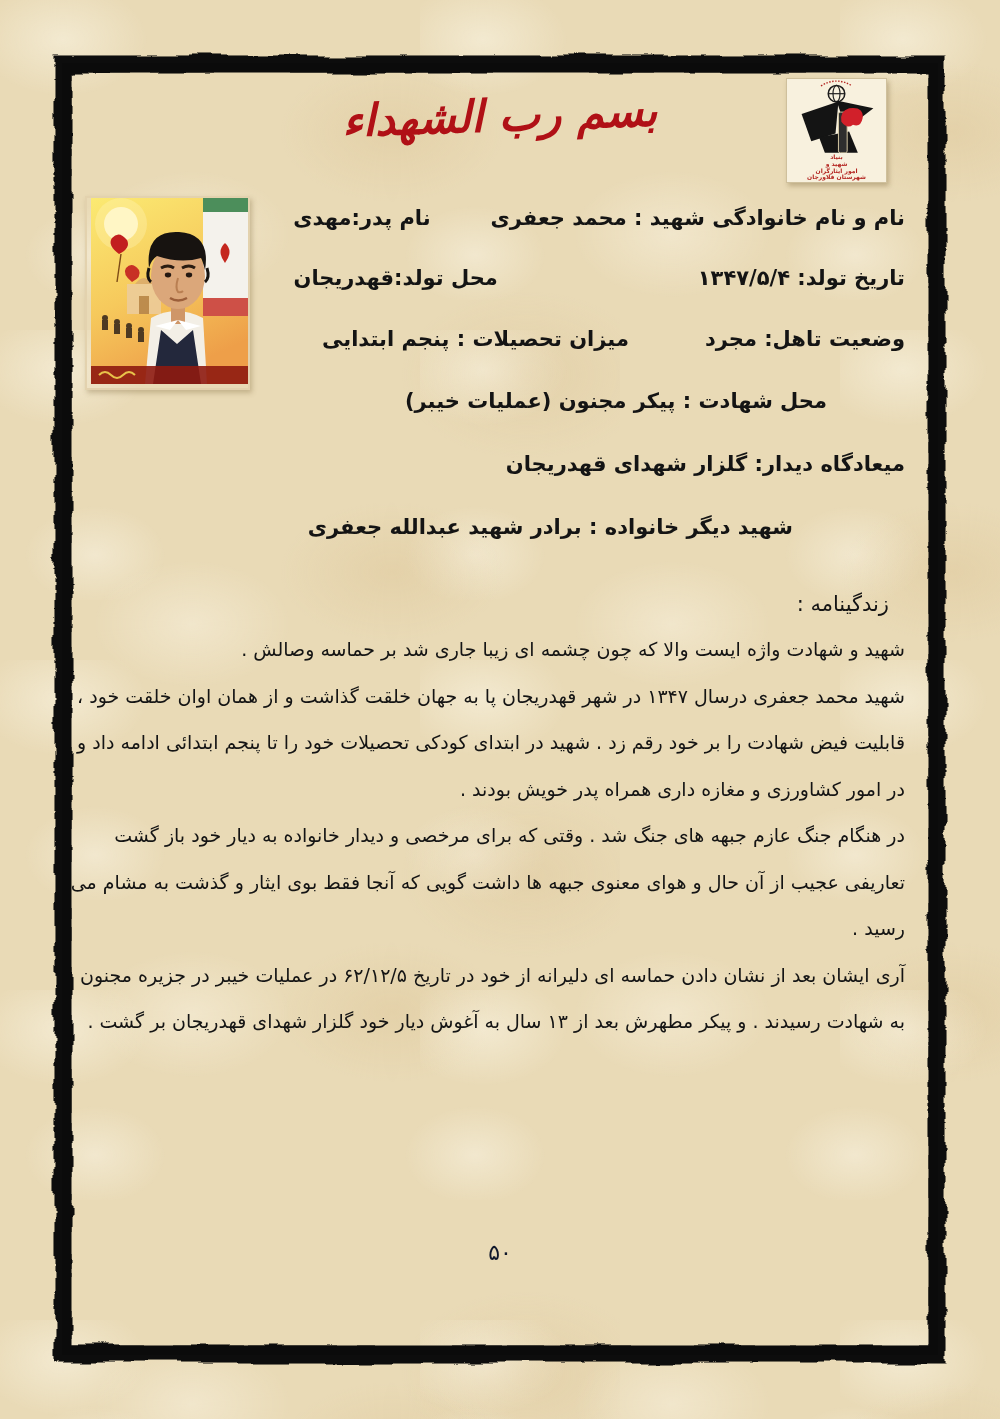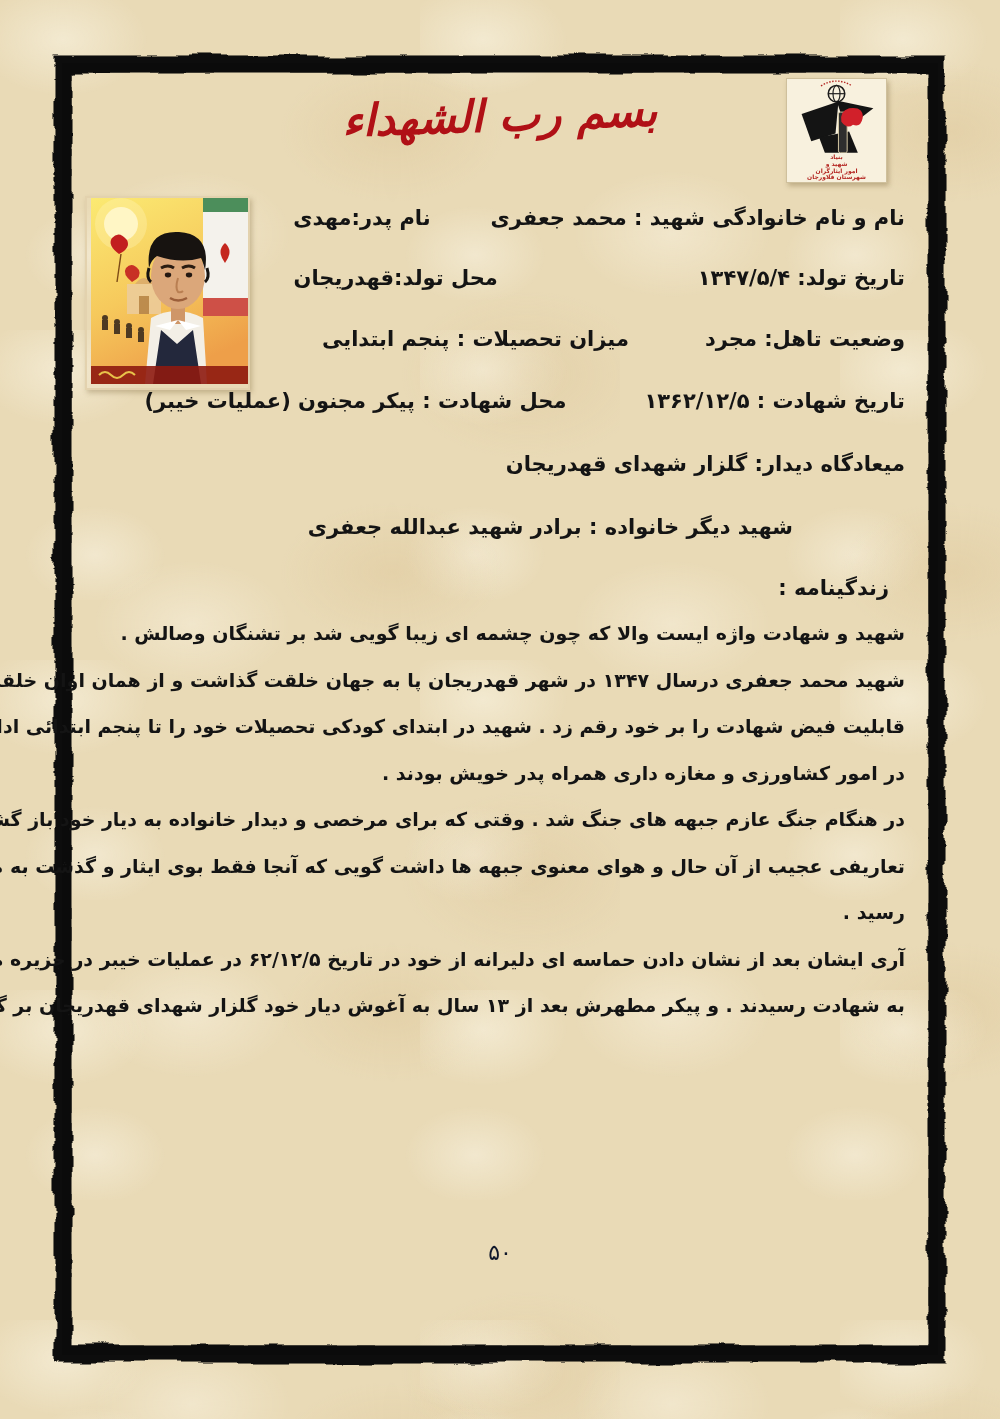--- a/index.html
+++ b/index.html
@@ -42,22 +42,22 @@
     font-size:21px;font-weight:bold;
   }
   .info-row .cell{display:inline-block;}
   .r1{height:60px;} .r1 .gap{width:60px;}
   .r2{height:60px;} .r2 .gap{width:200px;}
   .r3{height:62px;} .r3 .gap{width:76px;}
   .r4{height:62px;} .r4 .gap{width:78px;}
   .r5{height:63px;}
   .r6{height:63px;margin-right:112px;}
   .bio{
-    position:absolute;top:566px;right:95px;left:80px;direction:rtl;
-    font-weight:bold;
+    position:absolute;top:582px;right:95px;left:80px;direction:rtl;
+    font-weight:normal;
   }
   .bio-heading{font-size:21px;margin-right:16px;height:44px;line-height:44px;}
   .bio-line{font-size:19px;line-height:46.5px;white-space:nowrap;}
   .page-number{
     position:absolute;top:1240px;left:0;right:0;text-align:center;
     font-size:22px;color:#0f172a;
   }
   .logo-text{direction:rtl;text-align:center;color:#b3231f;font-weight:bold;
     line-height:6.5px;font-size:6px;margin-top:1px;}
   .logo-text div{line-height:6.8px;}
@@ -185,35 +185,34 @@
     <span class="cell">تاریخ تولد: ۱۳۴۷/۵/۴</span>
     <span class="gap"></span>
     <span class="cell">محل تولد:قهدریجان</span>
   </div>
   <div class="info-row r3">
     <span class="cell">وضعیت تاهل:  مجرد</span>
     <span class="gap"></span>
     <span class="cell">میزان تحصیلات :  پنجم ابتدایی</span>
   </div>
   <div class="info-row r4">
-    <span class="cell">تاریخ شهادت :  ۱۳۶۲/۱۲/۵</span>
     <span class="gap"></span>
     <span class="cell">محل شهادت : پیکر مجنون (عملیات خیبر)</span>
   </div>
   <div class="info-row r5">
     <span class="cell">میعادگاه دیدار: گلزار شهدای قهدریجان</span>
   </div>
   <div class="info-row r6">
     <span class="cell">شهید دیگر خانواده : برادر شهید عبدالله جعفری</span>
   </div>
 </div>
 
 <div class="bio">
   <div class="bio-heading">زندگینامه :</div>
-  <div class="bio-line">شهید و شهادت واژه ایست والا که چون چشمه ای زیبا گویی شد بر تشنگان وصالش .</div>
+  <div class="bio-line">شهید و شهادت واژه ایست والا که چون چشمه ای زیبا جاری شد بر حماسه وصالش .</div>
   <div class="bio-line">شهید محمد جعفری درسال ۱۳۴۷ در شهر قهدریجان پا به جهان خلقت گذاشت و از همان اوان خلقت خود ،</div>
   <div class="bio-line">قابلیت فیض شهادت را بر خود رقم زد . شهید در ابتدای کودکی تحصیلات خود را تا پنجم ابتدائی ادامه داد و</div>
   <div class="bio-line">در امور کشاورزی و مغازه داری همراه پدر خویش بودند .</div>
   <div class="bio-line">در هنگام جنگ عازم جبهه های جنگ شد . وقتی که برای مرخصی و دیدار خانواده به دیار خود باز گشت</div>
   <div class="bio-line">تعاریفی عجیب از آن حال و هوای معنوی جبهه ها داشت گویی که آنجا فقط بوی ایثار و گذشت به مشام می</div>
   <div class="bio-line">رسید .</div>
   <div class="bio-line">آری ایشان بعد از نشان دادن حماسه ای دلیرانه از خود در تاریخ ۶۲/۱۲/۵ در عملیات خیبر در جزیره مجنون</div>
   <div class="bio-line">به شهادت رسیدند . و پیکر مطهرش بعد از ۱۳ سال به آغوش دیار خود گلزار شهدای قهدریجان بر گشت .</div>
 </div>
 

